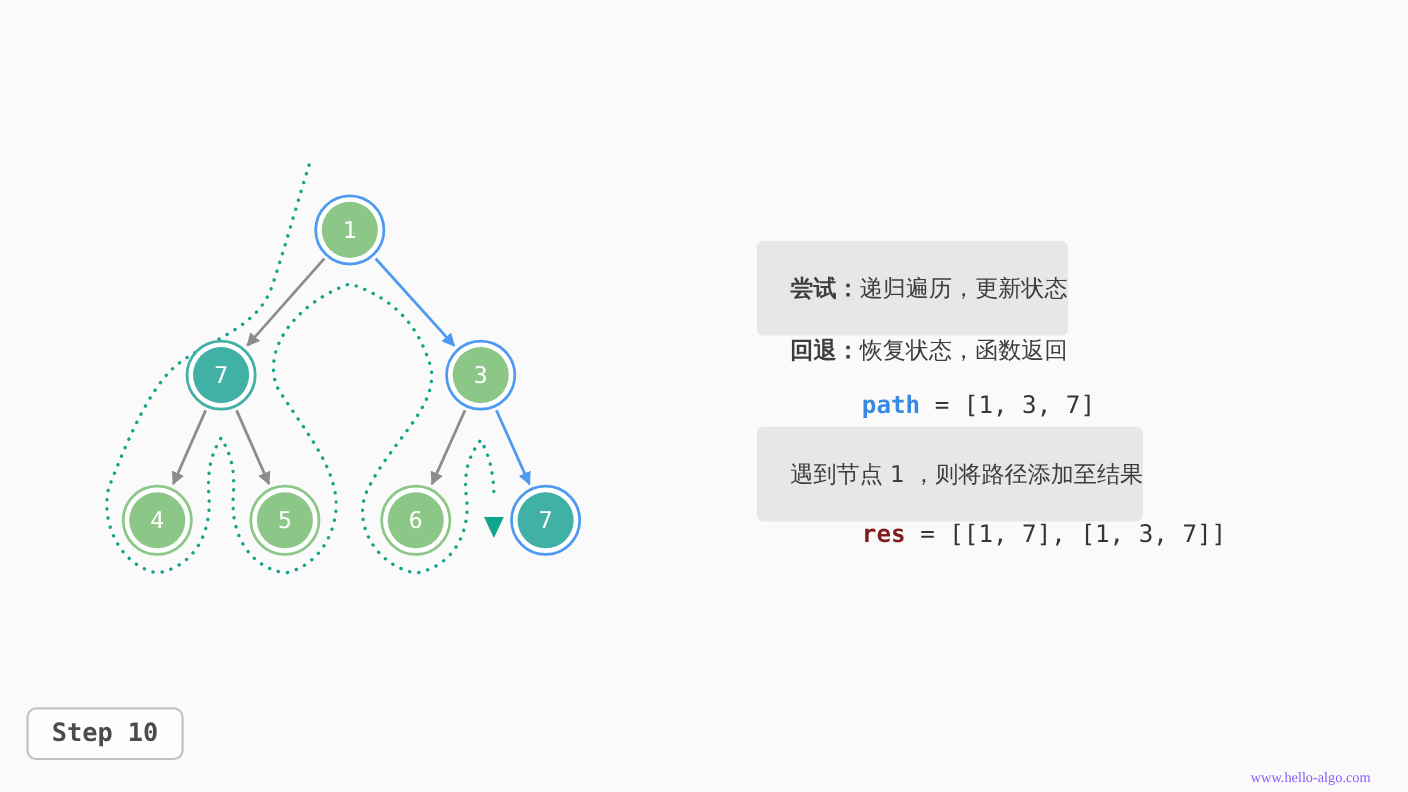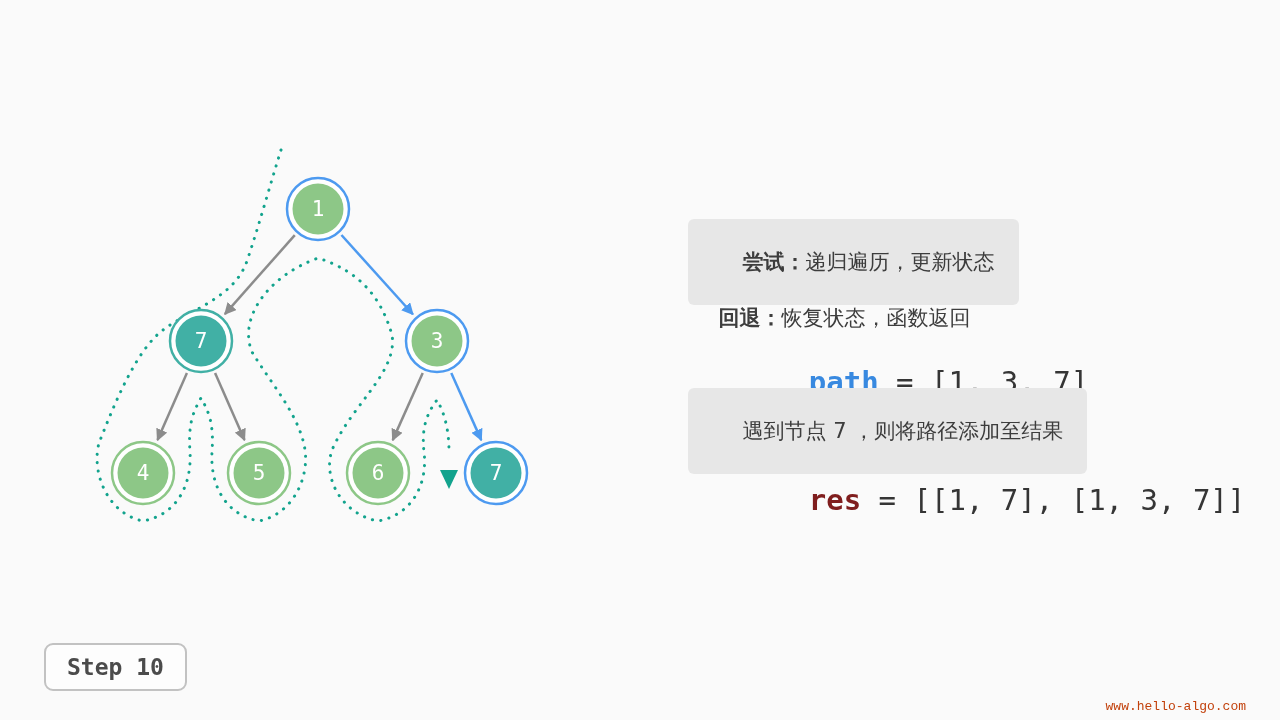--- a/index.html
+++ b/index.html
@@ -5,41 +5,41 @@
   * { margin: 0; padding: 0; box-sizing: border-box; }
   html, body { width: 1280px; height: 720px; }
   body { background: #fafafa; font-family: "DejaVu Sans", sans-serif; overflow: hidden; }
   .page { position: relative; width: 1280px; height: 720px; background: #fafafa; }
 
   #tree-svg { position: absolute; left: 0; top: 0; }
 
   .panel .line { position: absolute; white-space: pre; }
   .zh { font-size: 21px; color: #3d3d3d; font-family: "DejaVu Sans", sans-serif; }
   .bold { font-weight: 700; }
-  .box { background: #e7e7e7; border-radius: 6px; padding: 10px 24px; }
-  .code { font-family: "DejaVu Sans Mono", monospace; font-size: 29px; color: #353535; }
+  .box { background: #e7e7e7; border-radius: 6px; padding: 10px 0; }
+  .code { font-family: "DejaVu Sans Mono", monospace; font-size: 22px; color: #353535; }
   .kw { font-weight: 700; }
   .kw.blue { color: #3889e0; }
   .kw.teal { color: #7f1d1d; }
   .code-rest { color: #353535; }
 
   .step-box {
-    position: absolute; left: 44px; top: 643px;
+    position: absolute; left: 24px; top: 643px;
     padding: 9px 21px;
     border: 2px solid #c2c2c2; border-radius: 9px;
     background: #fdfdfd;
     font-family: "DejaVu Sans Mono", monospace;
     font-size: 23px; font-weight: 700; color: #4b4b4b;
     white-space: pre;
   }
 
   .watermark {
     position: absolute; right: 34px; top: 699px;
-    font-family: Liberation Mono, monospace;
-    font-size: 13px; color: #c2410c;
+    font-family: Liberation Serif, serif;
+    font-size: 13px; color: #8b5cf6;
   }
 </style>
 </head>
 <body>
 
 <div class="page">
 
   <svg id="tree-svg" width="580" height="560" viewBox="0 0 580 560">
     <defs>
       <marker id="arrow-gray" viewBox="0 0 10 10" refX="9" refY="5" markerWidth="12" markerHeight="12" markerUnits="userSpaceOnUse" orient="auto">
@@ -127,21 +127,21 @@
 
     <div class="line" style="top:285px;left:688px;">
       <span class="zh bold">回退：</span><span class="zh">恢复状态，函数返回</span>
     </div>
 
     <div class="line code" style="top:331px;left:704px;">
       <span class="kw blue">path</span><span class="code-rest"> = [1, 3, 7]</span>
     </div>
 
     <div class="box line" style="top:388px;left:688px;">
-      <span class="zh">遇到节点 7 ，则将路径添加至结果</span>
+      <span class="zh">遇到节点 1 ，则将路径添加至结果</span>
     </div>
 
     <div class="line code" style="top:449px;left:704px;">
       <span class="kw teal">res</span><span class="code-rest"> = [[1, 7], [1, 3, 7]]</span>
     </div>
 
   </div>
 
   <div class="step-box"><span>Step 10</span></div>
 

